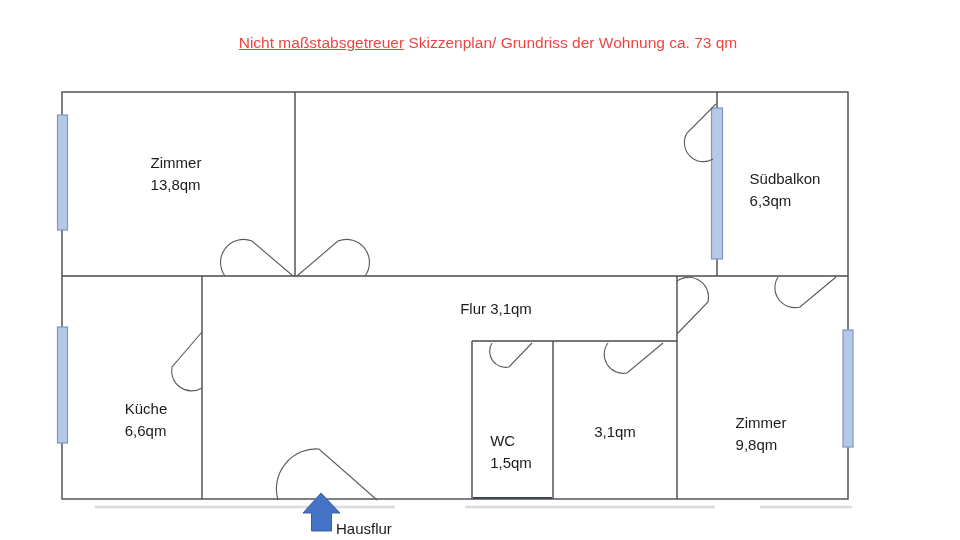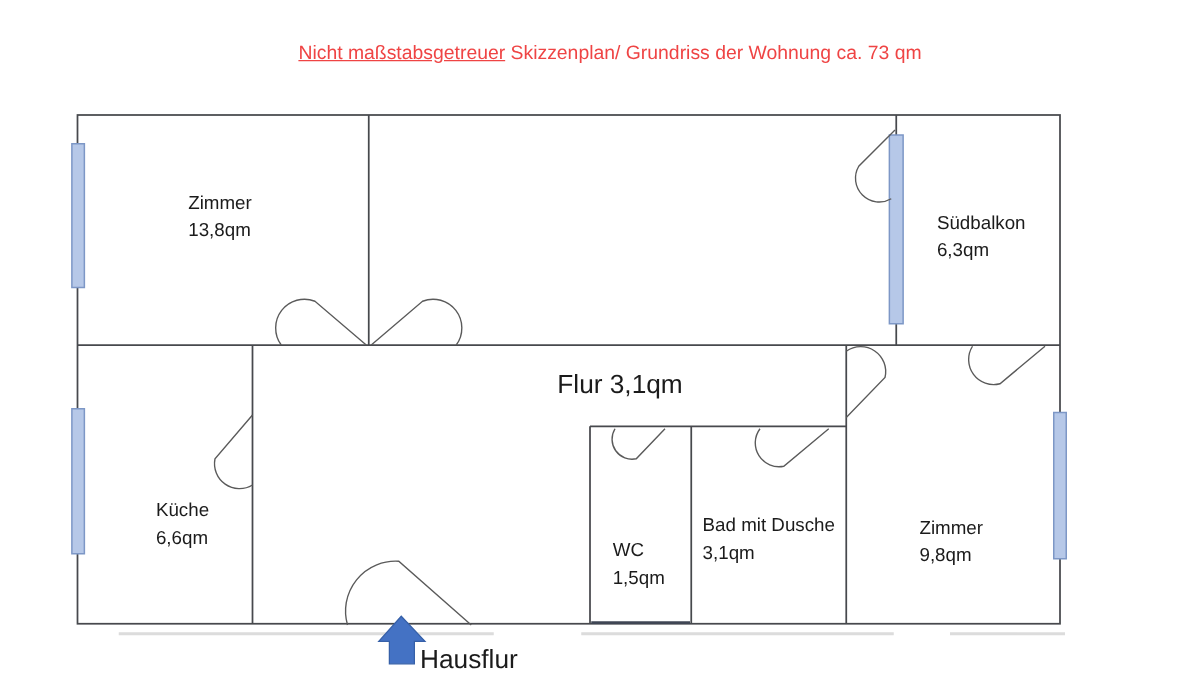--- a/index.html
+++ b/index.html
@@ -18,21 +18,21 @@
   .door{stroke:var(--door,#5a5a5a);stroke-width:1.1;fill:none;}
   .arrow{fill:var(--arrow_fill,#4472c4);stroke:var(--arrow_border,#3660a8);stroke-width:1;}
   .threshold{stroke:#3f4654;stroke-width:2.2;}
   .shadow{stroke:#dcdcdc;stroke-width:2.4;}
   .room-label{
     position:absolute;transform:translate(-50%,-50%);
     text-align:left;font-size:15px;line-height:22px;white-space:nowrap;
   }
   .single-label{
     position:absolute;transform:translateY(-50%);
-    font-size:21px;white-space:nowrap;
+    font-size:15px;white-space:nowrap;
   }
   .centered{transform:translate(-50%,-50%);}
 </style>
 </head>
 <body>
 
 <div class="stage">
 
   <div class="title"><span class="u">Nicht maßstabsgetreuer</span><span> Skizzenplan/ Grundriss der Wohnung ca. 73 qm</span></div>
 
@@ -93,21 +93,20 @@
     <div>6,6qm</div>
   </div>
 
 
   <div class="room-label" style="left:511px;top:452px">
     <div>WC</div>
     <div>1,5qm</div>
   </div>
 
   <div class="room-label" style="left:615px;top:432px">
-    <div>Bad mit Dusche</div>
     <div>3,1qm</div>
   </div>
 
   <div class="room-label" style="left:761px;top:434px">
     <div>Zimmer</div>
     <div>9,8qm</div>
   </div>
 
   <div class="single-label" style="left:336px;top:528px">Hausflur</div>
 

